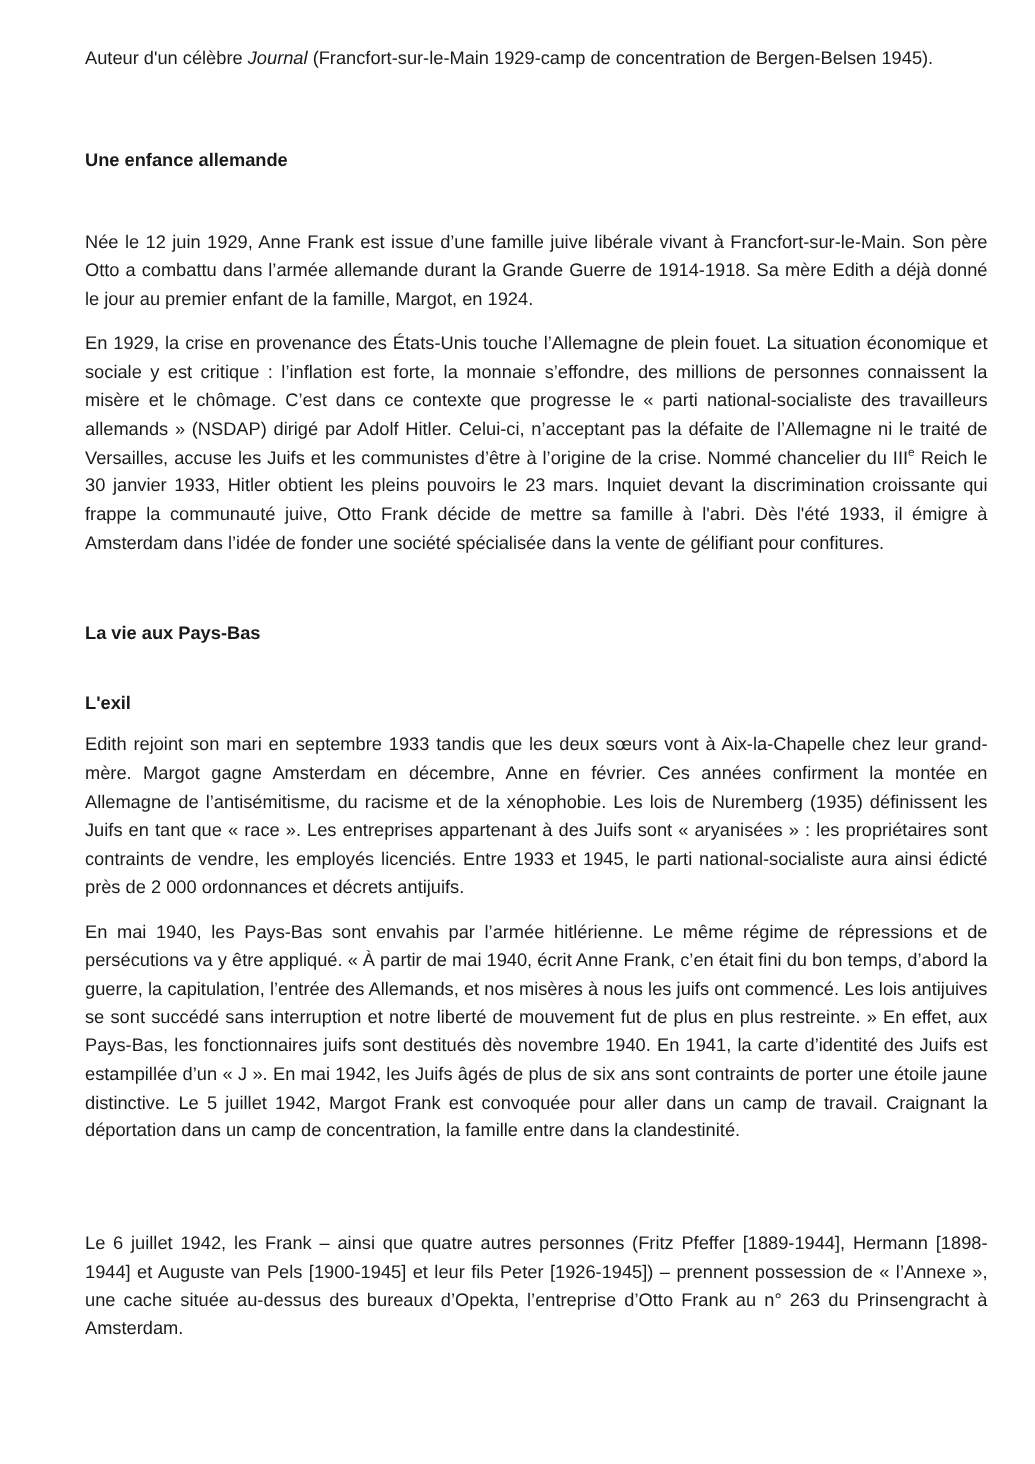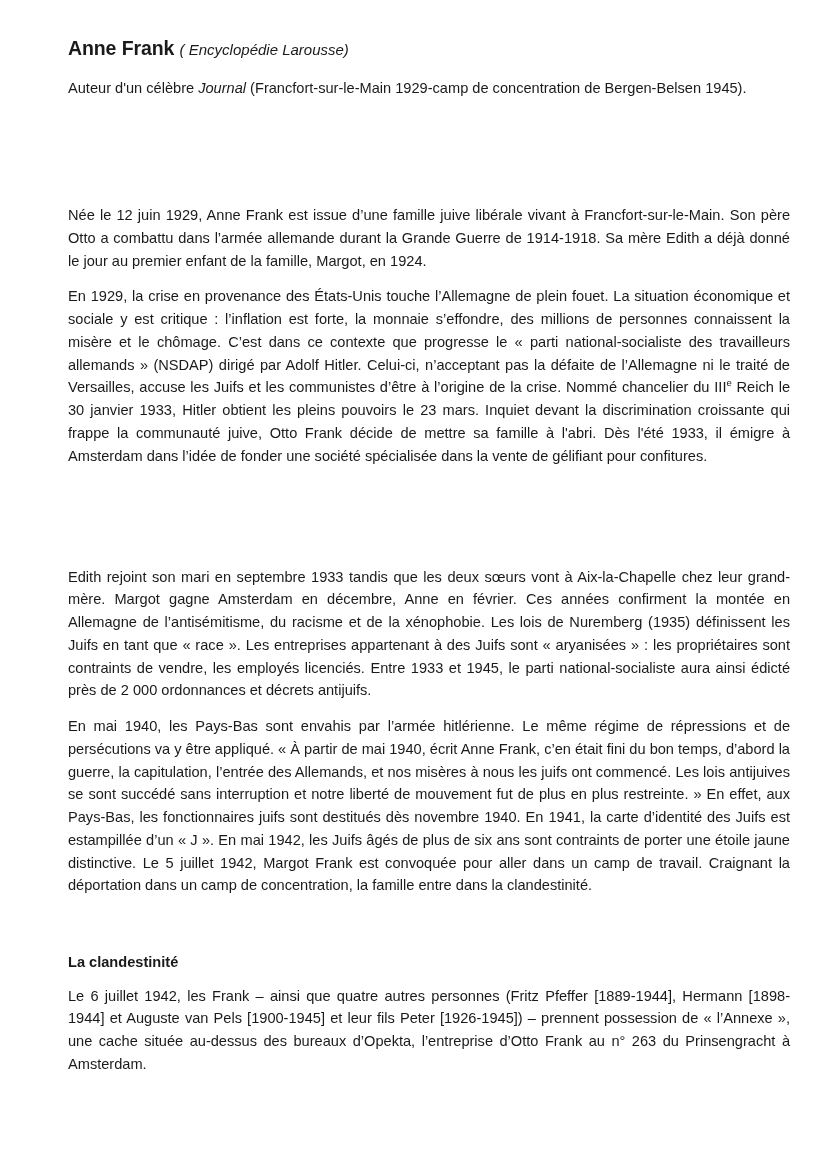--- a/index.html
+++ b/index.html
@@ -80,40 +80,41 @@
   .gap-after-h3  { height: 12px; }
   .gap-before-h3b { height: 42px; }
   .gap-after-h3b { height: 12px; }
 </style>
 </head>
 <body>
 
 <div class="page">
   <div class="content">
 
-    <h1 class="doc-title"><span>Anne Frank</span> <span class="source">( Encyclopédie Larousse)</span></h1>
 
     <p class="para"><span>Auteur d'un célèbre </span><span class="it">Journal</span><span> (Francfort-sur-le-Main 1929-camp de concentration de Bergen-Belsen 1945).</span></p>
 
 
     <div class="gap-before-h2"></div>
+    <h2 class="section-heading">Une enfance allemande</h2>
     <div class="gap-after-h2"></div>
 
     <p class="para">Née le 12 juin 1929, Anne Frank est issue d’une famille juive libérale vivant à Francfort-sur-le-Main. Son père Otto a combattu dans l’armée allemande durant la Grande Guerre de 1914-1918. Sa mère Edith a déjà donné le jour au premier enfant de la famille, Margot, en 1924.</p>
 
     <p class="para"><span>En 1929, la crise en provenance des États-Unis touche l’Allemagne de plein fouet. La situation économique et sociale y est critique : l’inflation est forte, la monnaie s’effondre, des millions de personnes connaissent la misère et le chômage. C’est dans ce contexte que progresse le « parti national-socialiste des travailleurs allemands » (NSDAP) dirigé par Adolf Hitler. Celui-ci, n’acceptant pas la défaite de l’Allemagne ni le traité de Versailles, accuse les Juifs et les communistes d’être à l’origine de la crise.</span> <span>Nommé chancelier du III</span><sup>e</sup><span> Reich le 30 janvier 1933, Hitler obtient les pleins pouvoirs le 23 mars. Inquiet devant la discrimination croissante qui frappe la communauté juive, Otto Frank décide de mettre sa famille à l'abri. Dès l'été 1933, il émigre à Amsterdam dans l’idée de fonder une société spécialisée dans la vente de gélifiant pour confitures.</span></p>
 
     <div class="gap-before-h2b"></div>
+    <h2 class="section-heading">La vie aux Pays-Bas</h2>
     <div class="gap-after-h2b"></div>
 
+    <h3 class="sub-heading">L'exil</h3>
     <div class="gap-after-h3"></div>
 
     <p class="para">Edith rejoint son mari en septembre 1933 tandis que les deux sœurs vont à Aix-la-Chapelle chez leur grand-mère. Margot gagne Amsterdam en décembre, Anne en février. Ces années confirment la montée en Allemagne de l’antisémitisme, du racisme et de la xénophobie. Les lois de Nuremberg (1935) définissent les Juifs en tant que « race ». Les entreprises appartenant à des Juifs sont « aryanisées » : les propriétaires sont contraints de vendre, les employés licenciés. Entre 1933 et 1945, le parti national-socialiste aura ainsi édicté près de 2 000 ordonnances et décrets antijuifs.</p>
     <p class="para">En mai 1940, les Pays-Bas sont envahis par l’armée hitlérienne. Le même régime de répressions et de persécutions va y être appliqué. « À partir de mai 1940, écrit Anne Frank, c’en était fini du bon temps, d’abord la guerre, la capitulation, l’entrée des Allemands, et nos misères à nous les juifs ont commencé. Les lois antijuives se sont succédé sans interruption et notre liberté de mouvement fut de plus en plus restreinte. » En effet, aux Pays-Bas, les fonctionnaires juifs sont destitués dès novembre 1940. En 1941, la carte d’identité des Juifs est estampillée d’un « J ». En mai 1942, les Juifs âgés de plus de six ans sont contraints de porter une étoile jaune distinctive. Le 5 juillet 1942, Margot Frank est convoquée pour aller dans un camp de travail. Craignant la déportation dans un camp de concentration, la famille entre dans la clandestinité.</p>
 
     <div class="gap-before-h3b"></div>
-    <h3 class="sub-heading">La clandestinité</h3>
     <div class="gap-after-h3b"></div>
 
     <p class="para">Le 6 juillet 1942, les Frank – ainsi que quatre autres personnes (Fritz Pfeffer [1889-1944], Hermann [1898-1944] et Auguste van Pels [1900-1945] et leur fils Peter [1926-1945]) – prennent possession de « l’Annexe », une cache située au-dessus des bureaux d’Opekta, l’entreprise d’Otto Frank au n° 263 du Prinsengracht à Amsterdam.</p>
 
   </div>
 </div>
 
 </body></html>

